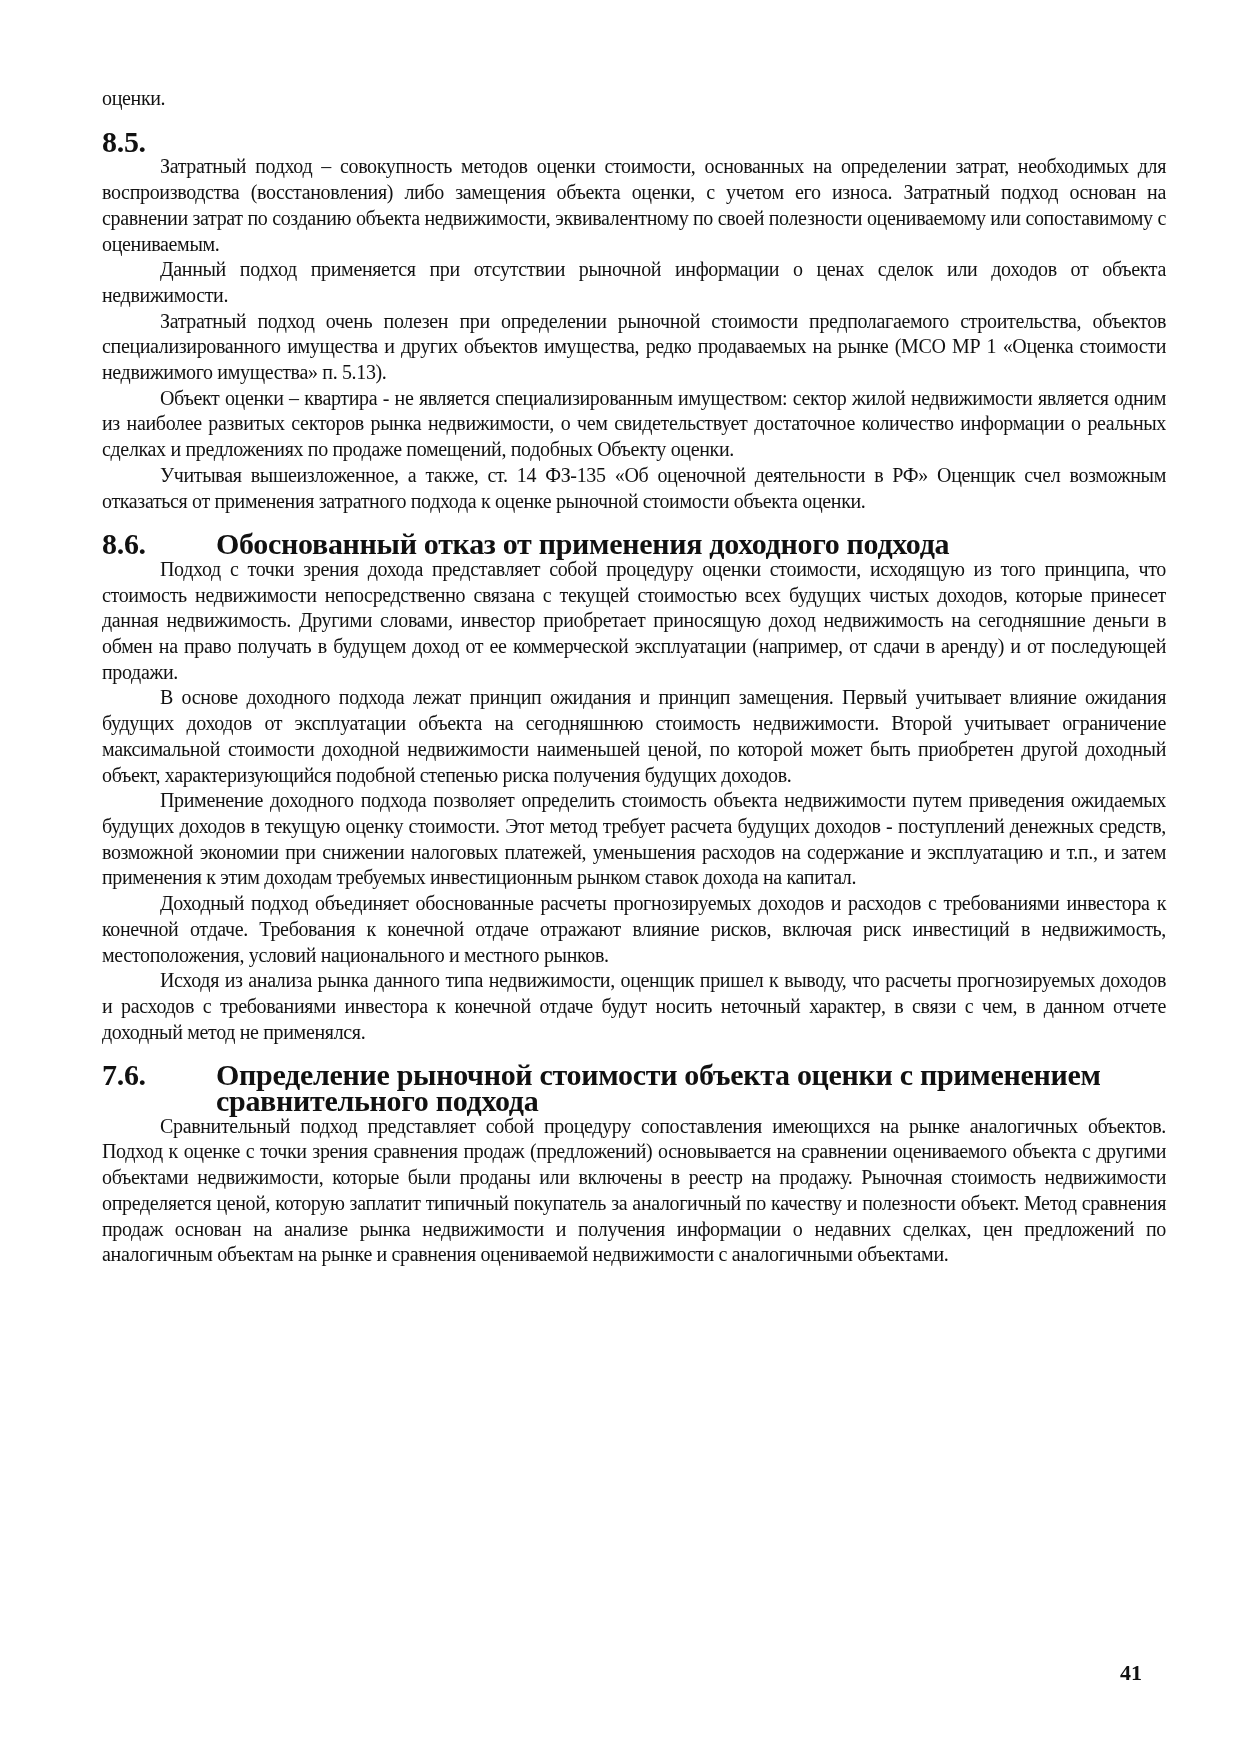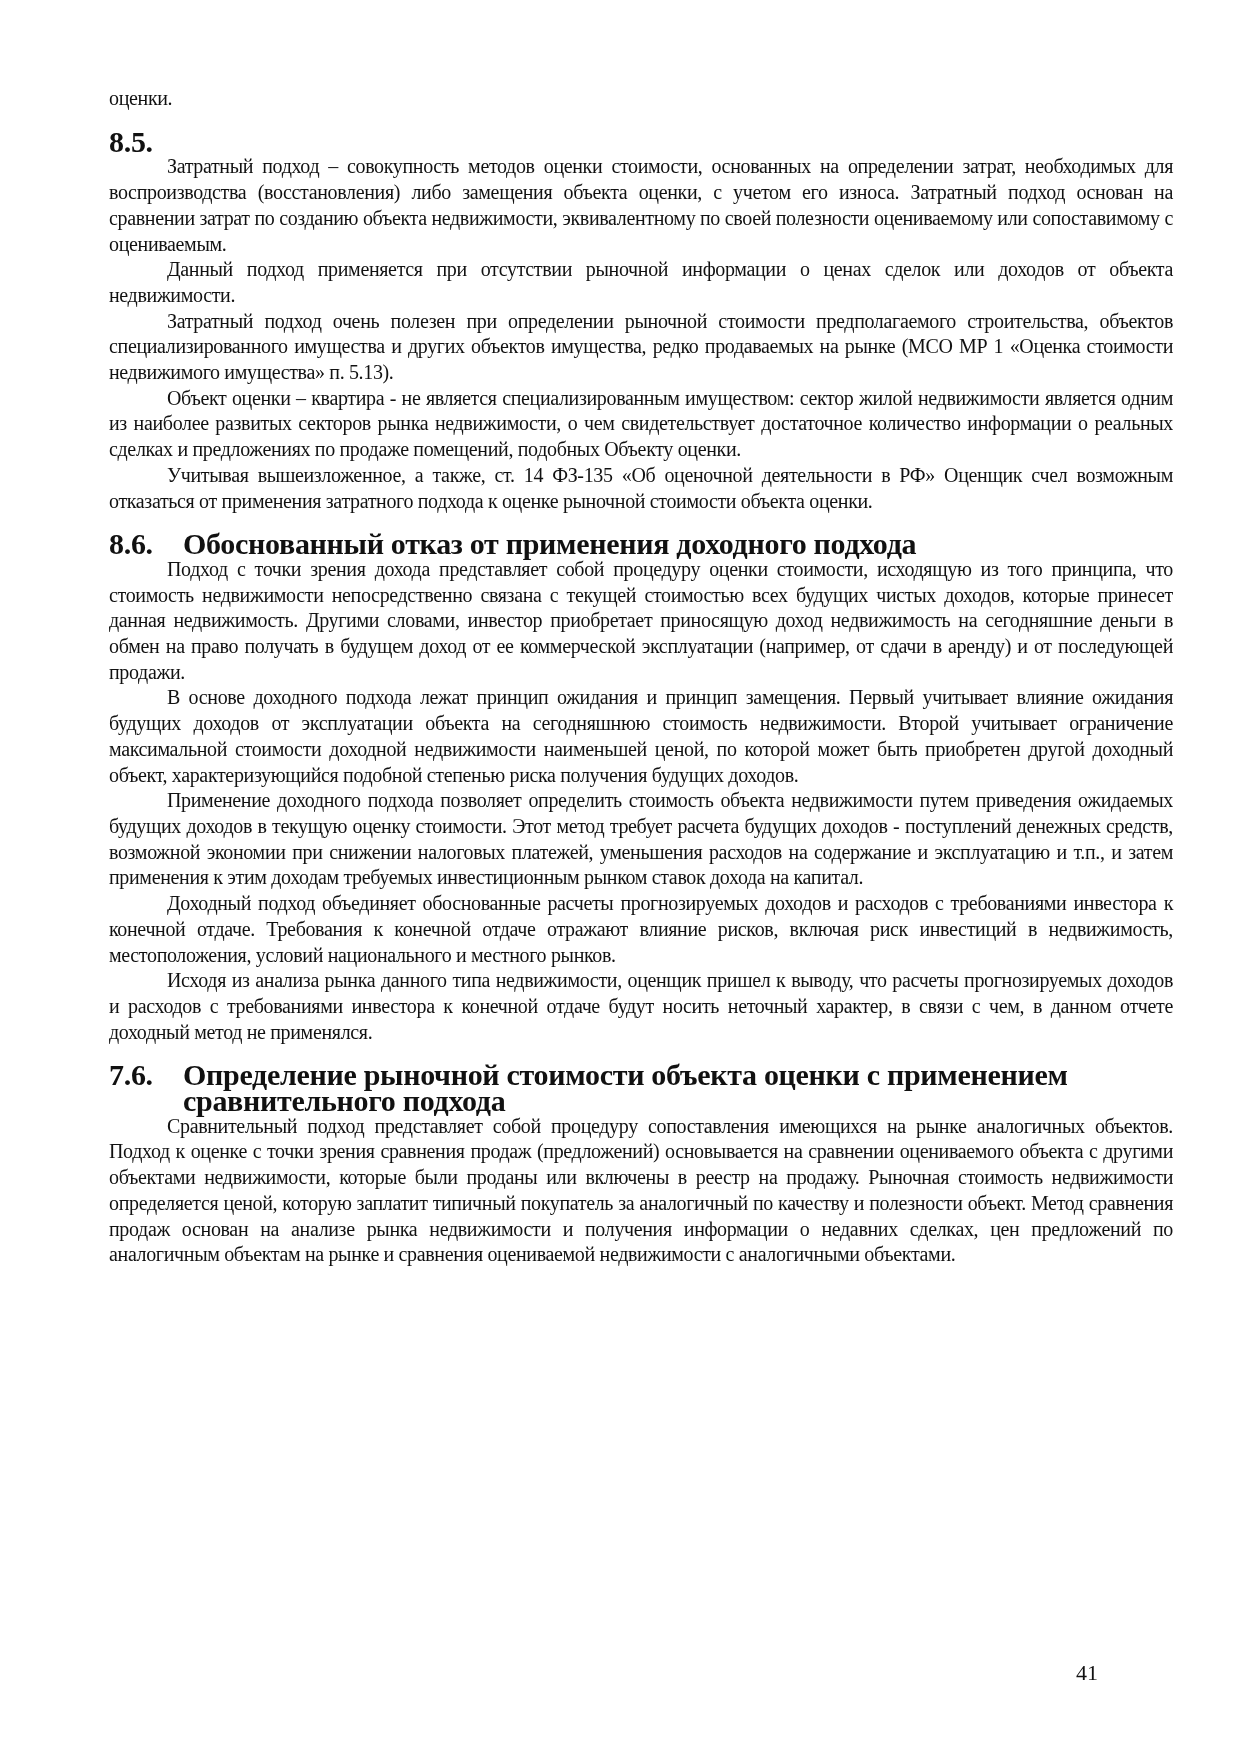--- a/index.html
+++ b/index.html
@@ -1,33 +1,33 @@
 <!DOCTYPE html>
 <html><head>
 <meta charset="utf-8">
 <style>
   html, body { margin: 0; padding: 0; background: #ffffff; }
   body { width: 1241px; height: 1755px; position: relative; overflow: hidden; }
   .page {
-    position: absolute; left: 109px; top: 86px; width: 1064px;
+    position: absolute; left: 102px; top: 86px; width: 1064px;
     font-family: "Liberation Serif", "DejaVu Serif", serif;
     font-size: 20px; line-height: 25.7px; color: #111;
   }
   p { margin: 0; text-align: justify; text-indent: 58px; letter-spacing: -0.35px; }
   p.noindent { text-indent: 0; }
   p.it { }
   .heading {
     font-weight: bold; margin: 0; display: flex; letter-spacing: -0.3px;
   }
   .heading .num { width: 74px; flex: none; }
-  .gap-before { margin-top: 17px; }
+  .gap-before { margin-top: 17px; gap: 40px; }
   .page-number {
-    position: absolute; left: 1076px; top: 1660px;
+    position: absolute; left: 1120px; top: 1660px;
     font-family: "Liberation Serif", "DejaVu Serif", serif;
-    font-size: 22px; color: #111;
+    font-size: 22px; color: #111; font-weight: bold;
   }
 </style>
 </head>
 <body>
 
 <div class="page">
   <div>
     <p class="noindent">оценки.</p>
   </div>
 

